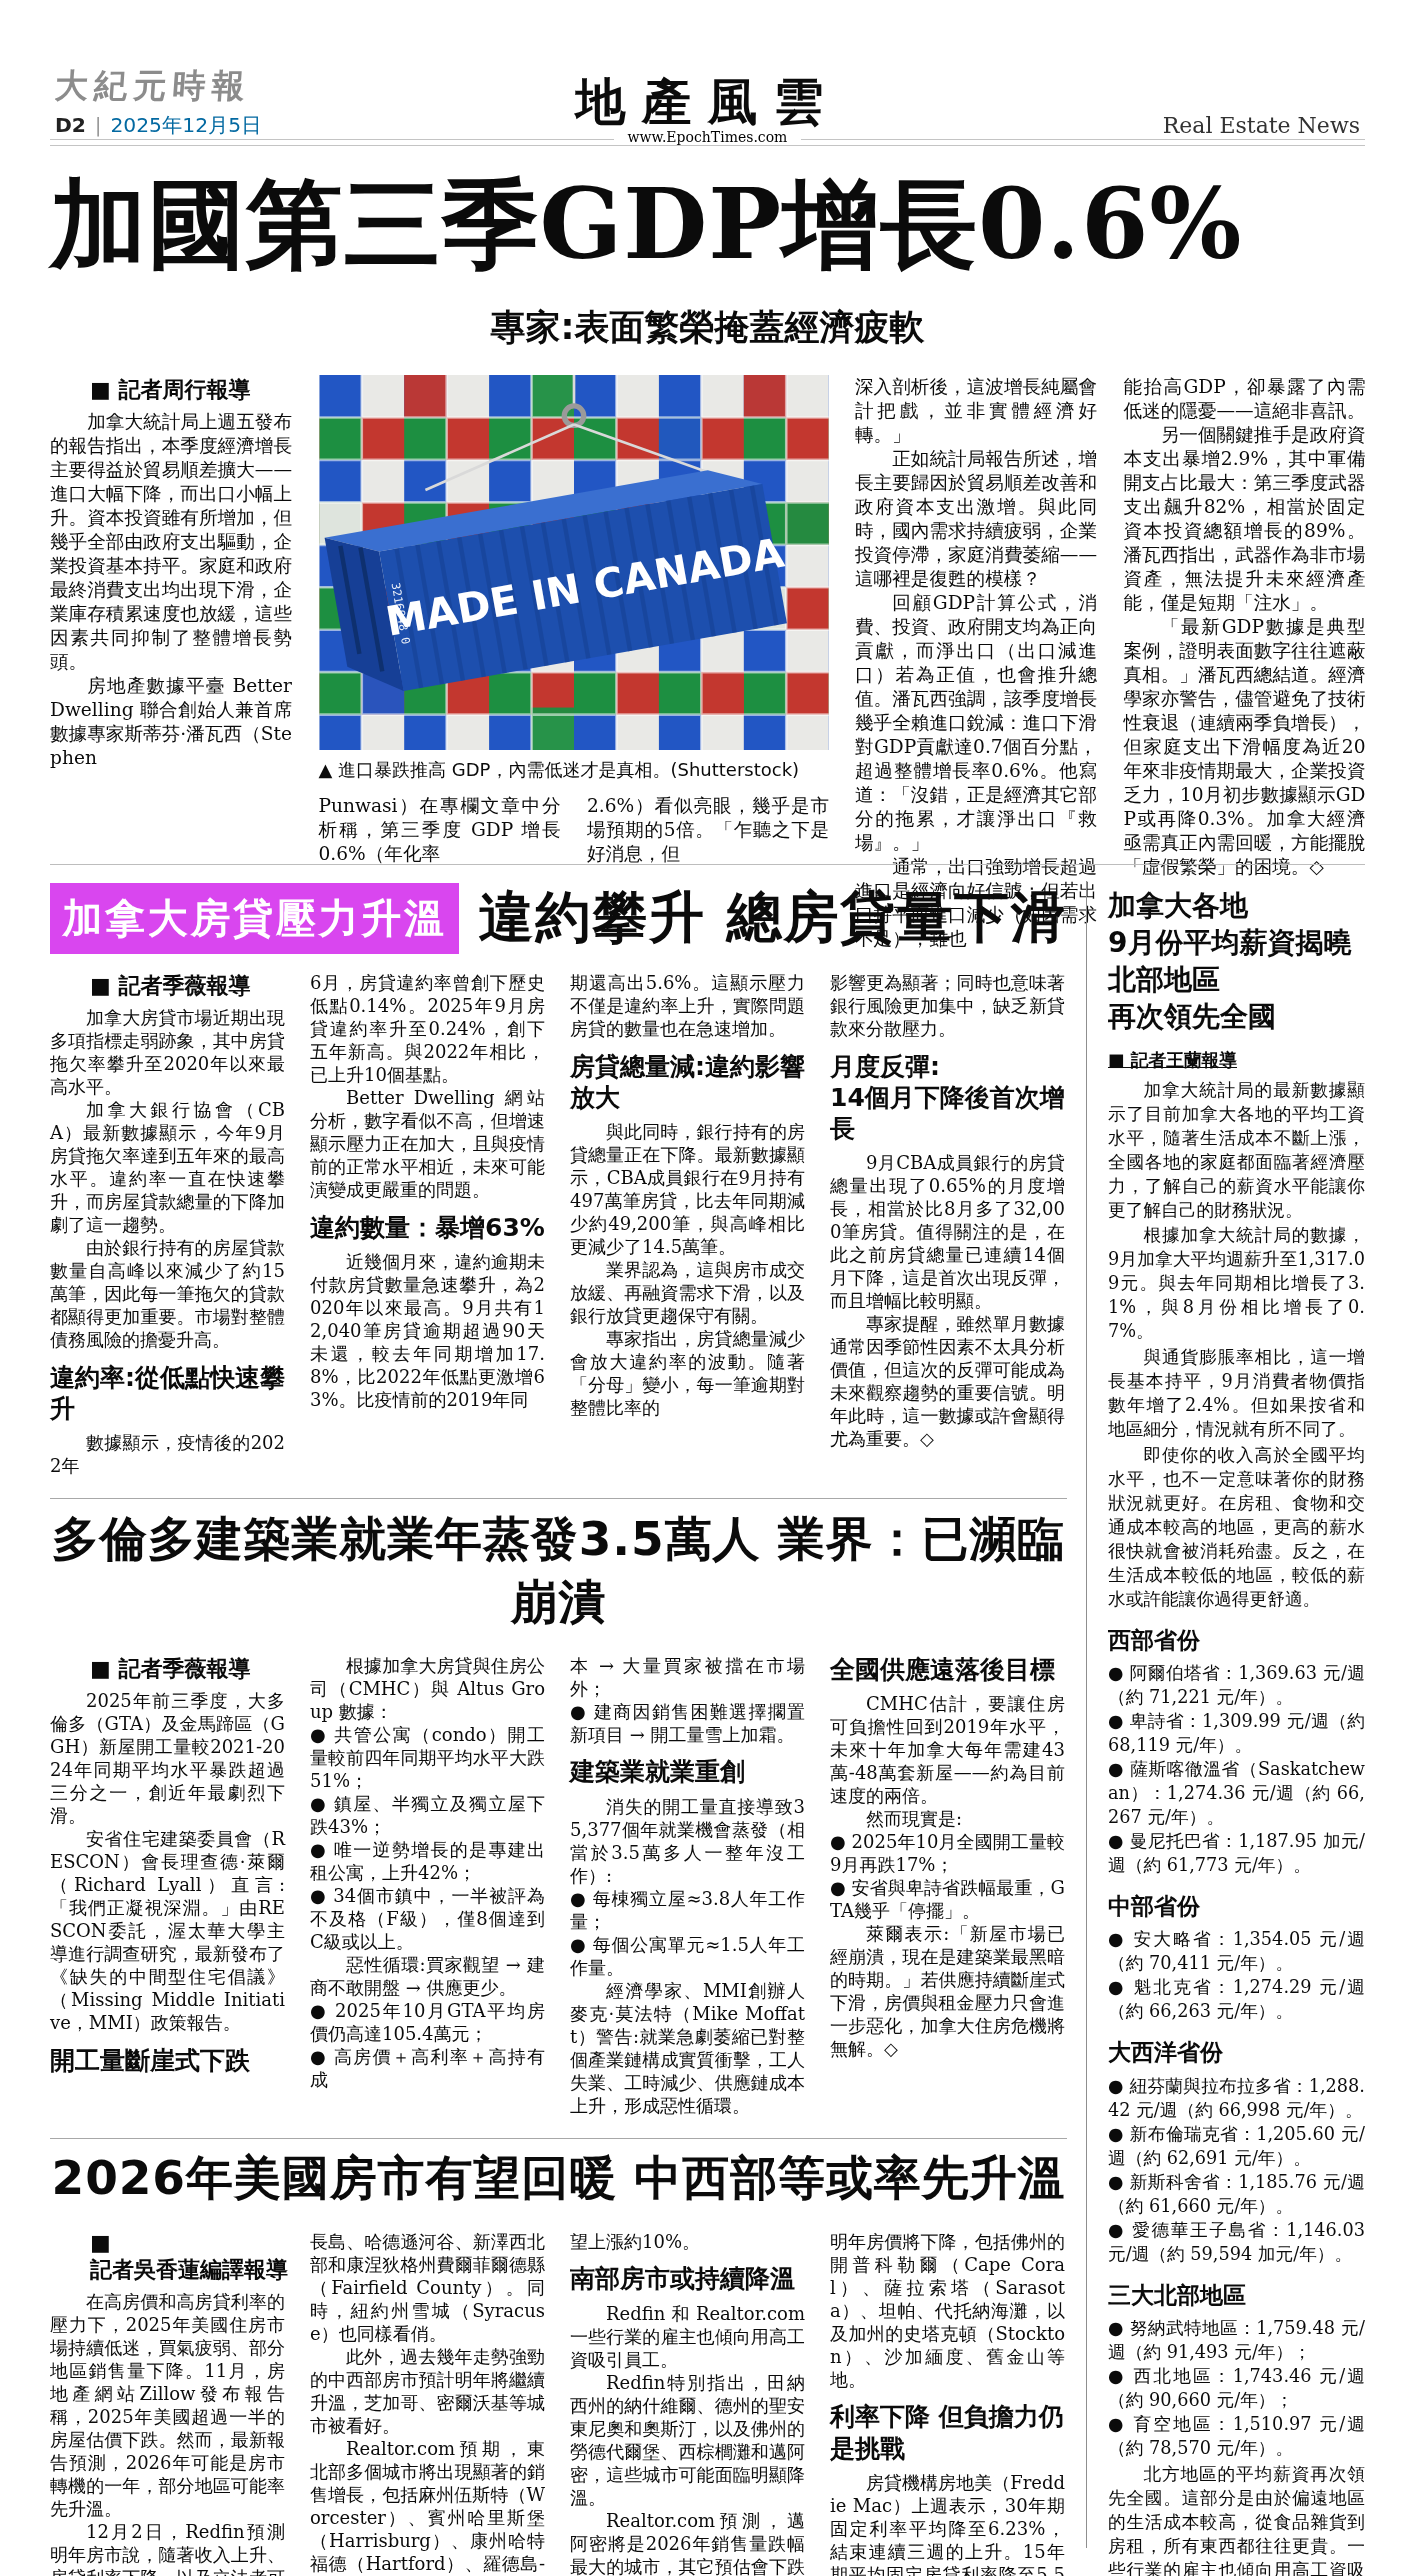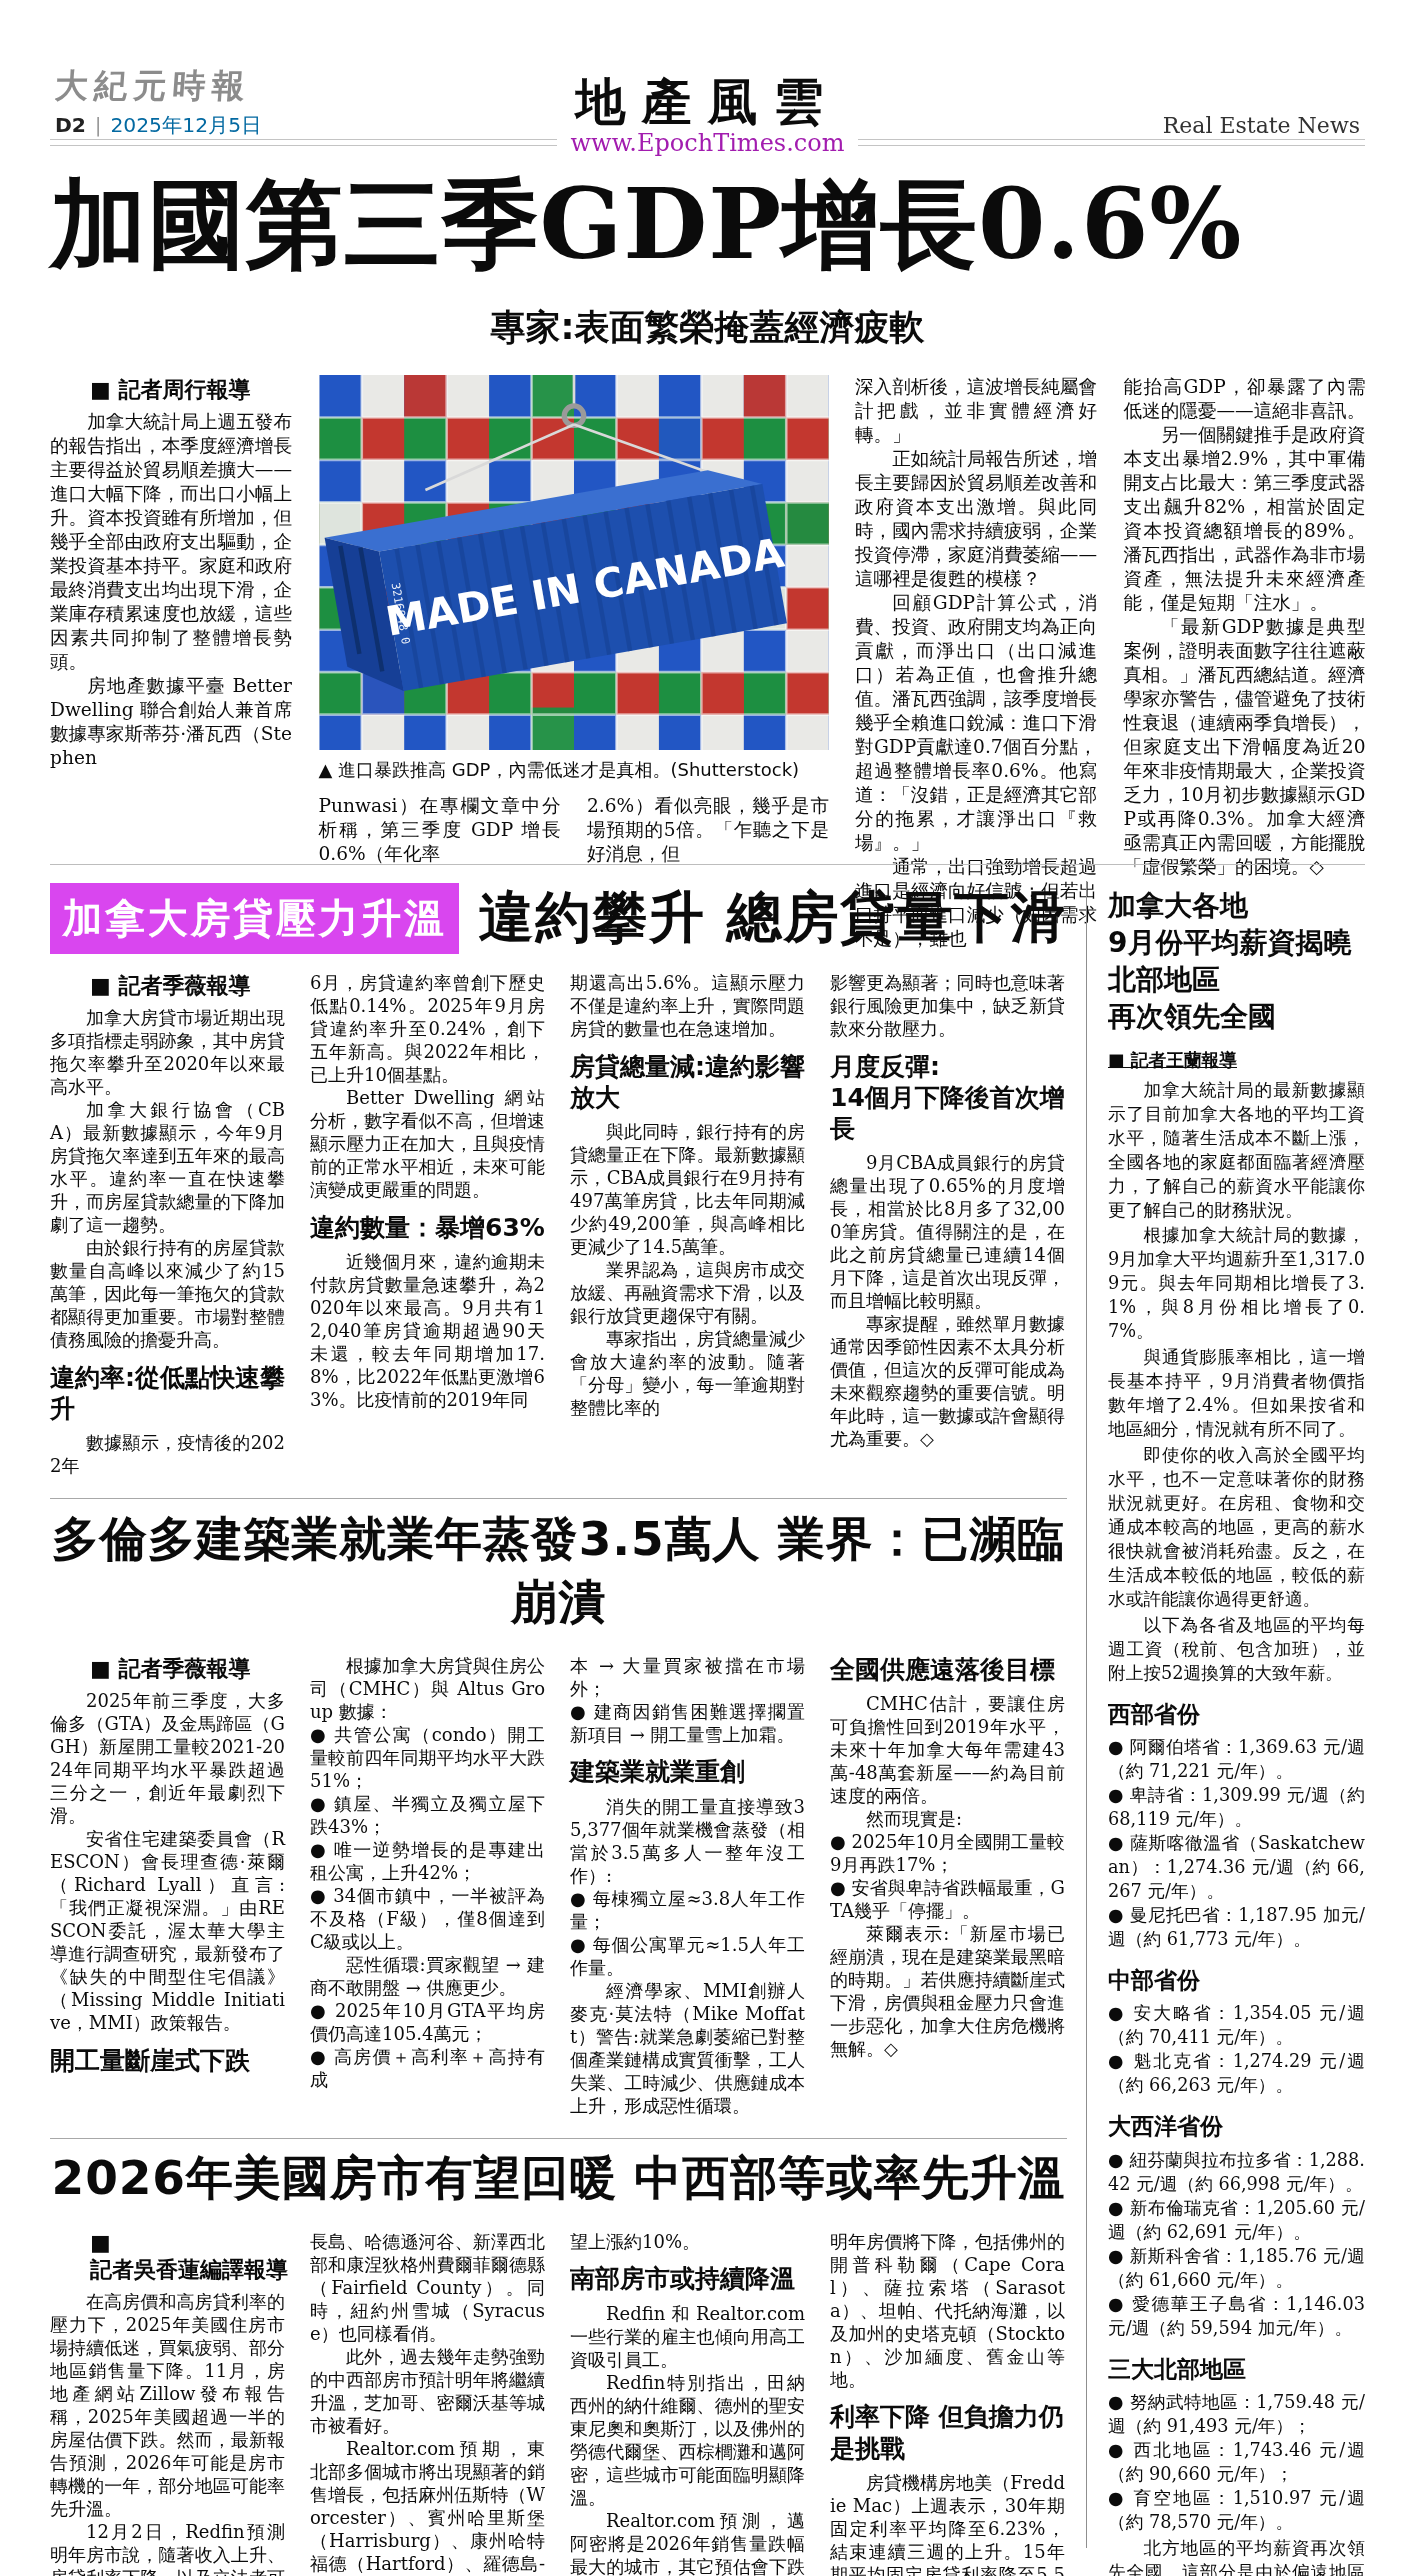--- a/index.html
+++ b/index.html
@@ -14,21 +14,21 @@
             letter-spacing:6.2px;transform:skewX(-4deg);}
   .pageline{position:absolute;left:55px;top:111px;font-size:20.3px;color:#222;}
   .pageline .pno{font-weight:bold;}
   .pageline .sep{color:#999;padding:0 8.8px;}
   .pageline .dt{color:#0369a1;font-family:"DejaVu Sans","Liberation Sans",sans-serif;}
   .sec-title{position:absolute;left:0;top:69px;width:100%;text-align:center;font-size:50px;
              font-weight:900;letter-spacing:16px;font-family:"DejaVu Sans","Liberation Sans",sans-serif;}
   .sec-en{position:absolute;right:55px;top:113px;font-size:22px;color:#333;}
   .hdr-rule{position:absolute;left:50px;right:50px;top:139px;height:5.3px;
             border-top:1.8px solid #c4c4c4;border-bottom:1.8px solid #c4c4c4;}
-  .site-url{position:absolute;left:0;top:129px;width:100%;text-align:center;font-size:24px;color:#a21caf;}
+  .site-url{position:absolute;left:0;top:129px;width:100%;text-align:center;font-size:14px;color:#000000;}
   .site-url span{background:#fff;padding:0 14px;}
 
   
   .h1{position:absolute;left:50px;top:152px;width:1315px;text-align:left;font-size:97px;
       line-height:1.12;font-weight:900;letter-spacing:0.9px;margin-top:18px;}
   .subhead{position:absolute;left:50px;top:304px;width:1315px;text-align:center;font-size:35px;
            font-weight:800;font-family:"DejaVu Sans","Liberation Sans",sans-serif;}
 
   
   .a1{position:absolute;left:50px;top:375px;width:1315px;display:flex;gap:26.5px;}
@@ -316,21 +316,20 @@
   <div class="sidebar">
     <div class="sb-title pre">加拿大各地
 9月份平均薪資揭曉
 北部地區
 再次領先全國</div>
     <div class="reporter">■ 記者王蘭報導</div>
     <p>加拿大統計局的最新數據顯示了目前加拿大各地的平均工資水平，隨著生活成本不斷上漲，全國各地的家庭都面臨著經濟壓力，了解自己的薪資水平能讓你更了解自己的財務狀況。</p>
     <p>根據加拿大統計局的數據，9月加拿大平均週薪升至1,317.09元。與去年同期相比增長了3.1%，與8月份相比增長了0.7%。</p>
     <p>與通貨膨脹率相比，這一增長基本持平，9月消費者物價指數年增了2.4%。但如果按省和地區細分，情況就有所不同了。</p>
     <p>即使你的收入高於全國平均水平，也不一定意味著你的財務狀況就更好。在房租、食物和交通成本較高的地區，更高的薪水很快就會被消耗殆盡。反之，在生活成本較低的地區，較低的薪水或許能讓你過得更舒適。</p>
-    <p>以下為各省及地區的平均每週工資（稅前、包含加班），並附上按52週換算的大致年薪。</p>
 
     <div class="sb-gh">西部省份</div>
     <p class="b pre">● 阿爾伯塔省：1,369.63 元/週（約 71,221 元/年）。
 ● 卑詩省：1,309.99 元/週（約 68,119 元/年）。
 ● 薩斯喀徹溫省（Saskatchewan）：1,274.36 元/週（約 66,267 元/年）。
 ● 曼尼托巴省：1,187.95 加元/週（約 61,773 元/年）。</p>
 
     <div class="sb-gh">中部省份</div>
     <p class="b pre">● 安大略省：1,354.05 元/週（約 70,411 元/年）。
 ● 魁北克省：1,274.29 元/週（約 66,263 元/年）。</p>

